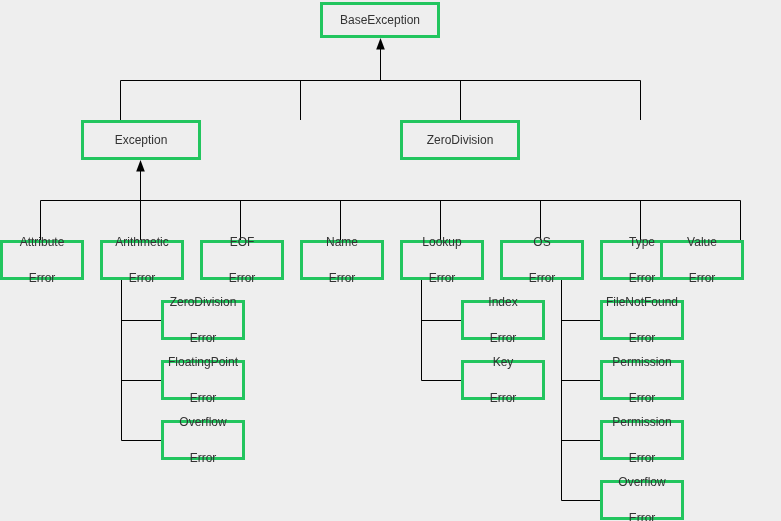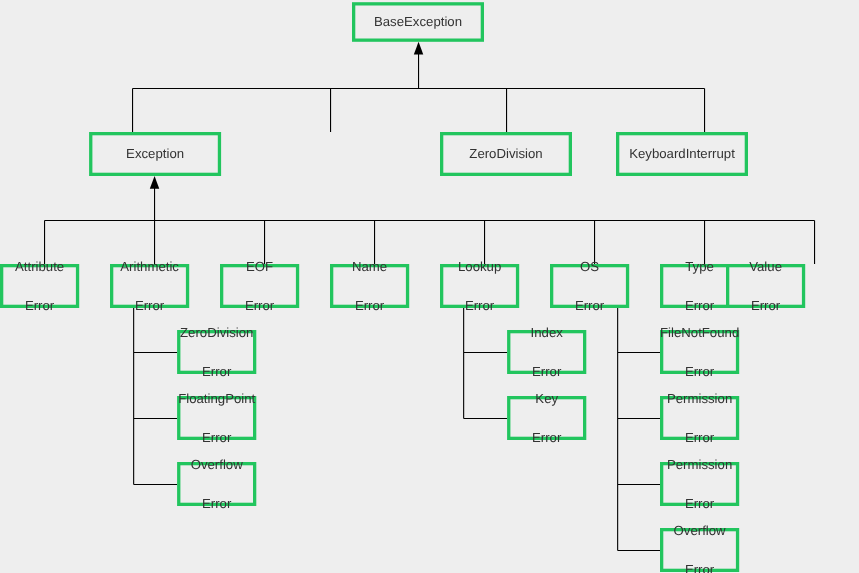--- a/index.html
+++ b/index.html
@@ -25,21 +25,21 @@
     flex-direction: column;
     align-items: center;
     justify-content: center;
     font-size: 12px;
     line-height: 15px;
     color: #333333;
     text-align: center;
     white-space: nowrap;
   }
   .w120 { width: 120px; height: 40px; }
-  .w80  { width: 72px;  height: 40px; gap: 21px; }
+  .w80  { width: 84px;  height: 40px; gap: 21px; }
 </style>
 </head>
 <body>
 
 <div class="canvas">
 
   <svg class="connectors" width="781" height="521" viewBox="0 0 781 521" stroke="#000000" stroke-width="1" fill="none">
 
     <path d="M120.5 80.5 H640.5 M120.5 80.5 V120 M300.5 80.5 V120 M460.5 80.5 V120 M640.5 80.5 V120 M380.5 80.5 V49"></path>
     <polygon points="380.5,38 376.2,49.5 384.8,49.5" fill="#000000" stroke="none"></polygon>
@@ -56,23 +56,20 @@
 
   <div class="node" style="left:320px;top:2px;width:120px;height:36px">
     <span>BaseException</span>
   </div>
 
   <div class="node w120" style="left:81px;top:120px">
     <span>Exception</span>
   </div>
   <div class="node w120" style="left:400px;top:120px">
     <span>ZeroDivision</span>
-  </div>
-  <div class="node w120" style="left:560px;top:120px">
-    <span>KeyboardInterrupt</span>
   </div>
 
   <div class="node w80" style="left:0px;top:240px">
     <span>Attribute</span>
     <span>Error</span>
   </div>
   <div class="node w80" style="left:100px;top:240px">
     <span>Arithmetic</span>
     <span>Error</span>
   </div>

